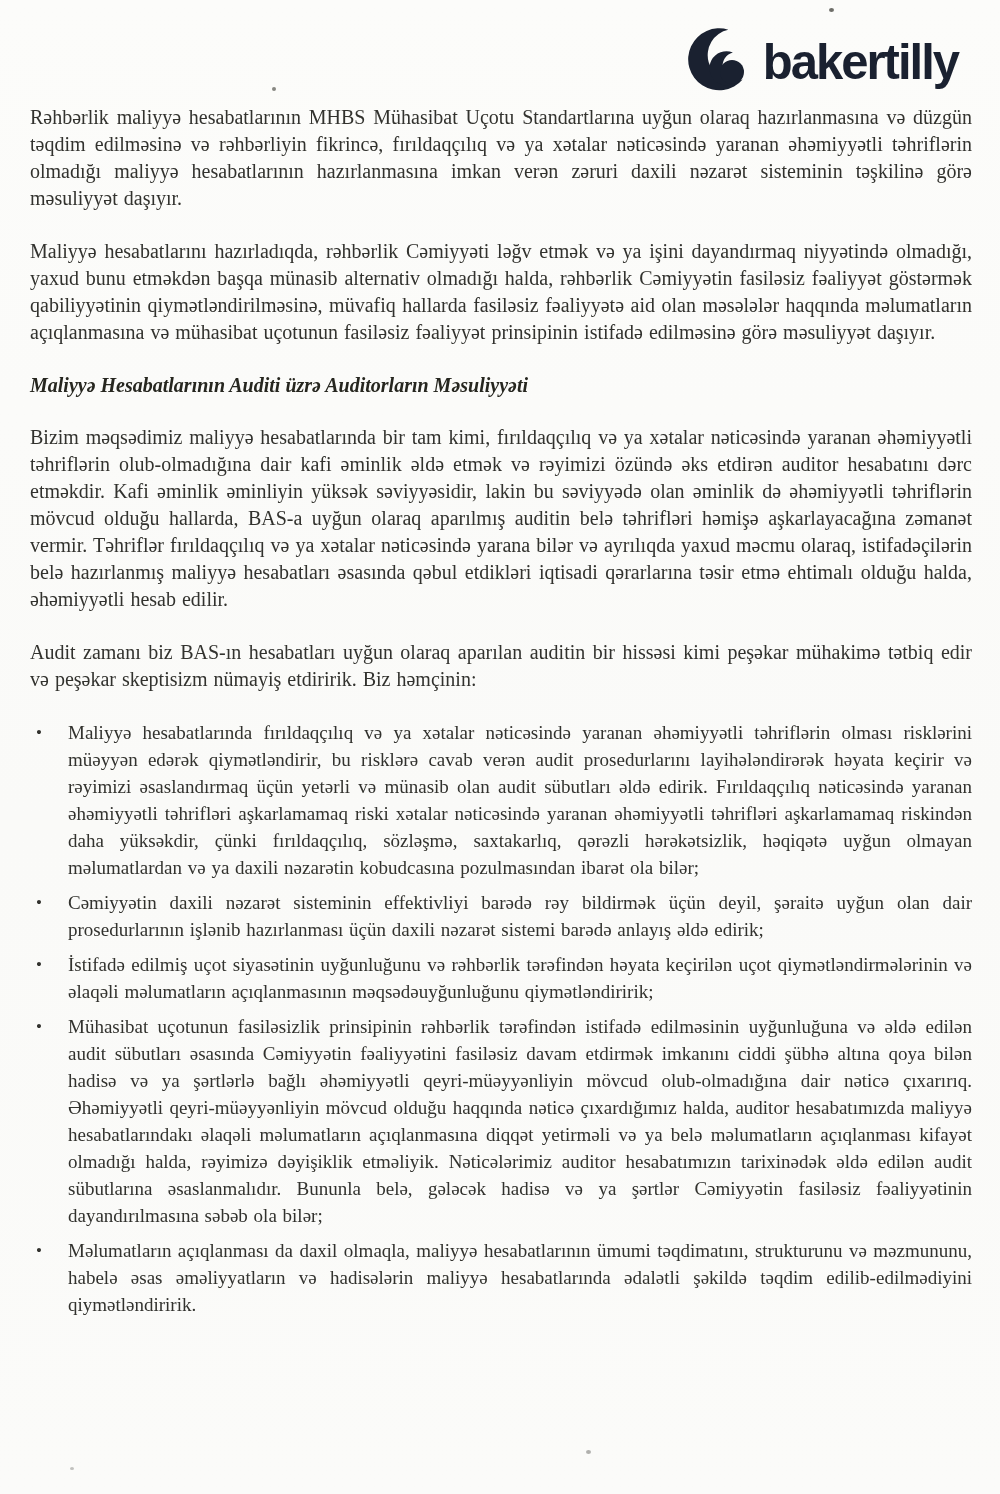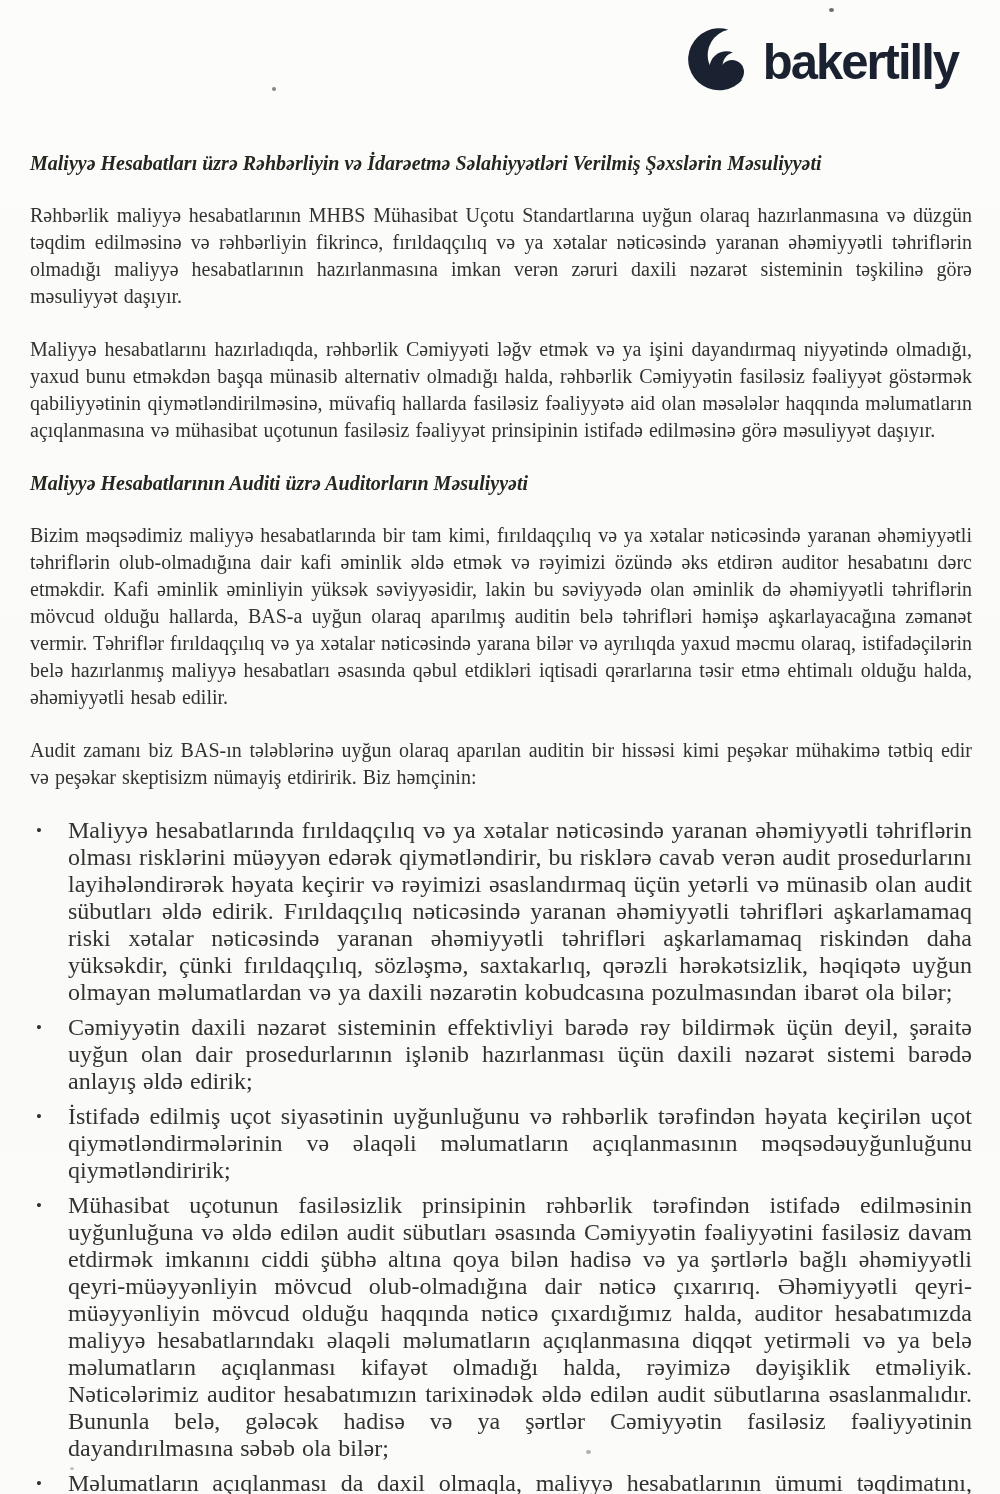--- a/index.html
+++ b/index.html
@@ -76,21 +76,21 @@
   }
   .bullet-marker {
     flex: 0 0 32px;
     font-size: 17px;
     line-height: 27px;
     padding-left: 6px;
     color: #32322e;
   }
   .bullet-text {
     flex: 1;
-    font-size: 24px;
+    font-size: 19px;
     line-height: 27px;
     text-align: justify;
     word-spacing: 1px;
   }
   
   .speck {
     position: absolute;
     background: #55554f;
     border-radius: 50%;
   }
@@ -128,32 +128,31 @@
                 A 13 13 0 1 1 44 26 Z" transform="rotate(14 44 42)"></path>
 
               <circle cx="47" cy="46" r="12"></circle>
             </g>
           </svg>
         </span>
         <span class="logo-word">bakertilly</span>
       </div>
     </div>
 
-    <h2 class="doc-heading h1-space">Maliyyə Hesabatları üzrə Rəhbərliyin və İdarəetmə Səlahiyyətləri Verilmiş Şəxslərin Məsuliyyəti</h2>
 
     <p class="doc-para">Rəhbərlik maliyyə hesabatlarının MHBS Mühasibat Uçotu Standartlarına uyğun olaraq hazırlanmasına və düzgün təqdim edilməsinə və rəhbərliyin fikrincə, fırıldaqçılıq və ya xətalar nəticəsində yaranan əhəmiyyətli təhriflərin olmadığı maliyyə hesabatlarının hazırlanmasına imkan verən zəruri daxili nəzarət sisteminin təşkilinə görə məsuliyyət daşıyır.</p>
 
     <p class="doc-para">Maliyyə hesabatlarını hazırladıqda, rəhbərlik Cəmiyyəti ləğv etmək və ya işini dayandırmaq niyyətində olmadığı, yaxud bunu etməkdən başqa münasib alternativ olmadığı halda, rəhbərlik Cəmiyyətin fasiləsiz fəaliyyət göstərmək qabiliyyətinin qiymətləndirilməsinə, müvafiq hallarda fasiləsiz fəaliyyətə aid olan məsələlər haqqında məlumatların açıqlanmasına və mühasibat uçotunun fasiləsiz fəaliyyət prinsipinin istifadə edilməsinə görə məsuliyyət daşıyır.</p>
 
 
     <h2 class="doc-heading h2-space">Maliyyə Hesabatlarının Auditi üzrə Auditorların Məsuliyyəti</h2>
 
     <p class="doc-para">Bizim məqsədimiz maliyyə hesabatlarında bir tam kimi, fırıldaqçılıq və ya xətalar nəticəsində yaranan əhəmiyyətli təhriflərin olub-olmadığına dair kafi əminlik əldə etmək və rəyimizi özündə əks etdirən auditor hesabatını dərc etməkdir. Kafi əminlik əminliyin yüksək səviyyəsidir, lakin bu səviyyədə olan əminlik də əhəmiyyətli təhriflərin mövcud olduğu hallarda, BAS-a uyğun olaraq aparılmış auditin belə təhrifləri həmişə aşkarlayacağına zəmanət vermir. Təhriflər fırıldaqçılıq və ya xətalar nəticəsində yarana bilər və ayrılıqda yaxud məcmu olaraq, istifadəçilərin belə hazırlanmış maliyyə hesabatları əsasında qəbul etdikləri iqtisadi qərarlarına təsir etmə ehtimalı olduğu halda, əhəmiyyətli hesab edilir.</p>
 
-    <p class="doc-para">Audit zamanı biz BAS-ın tələblərinə uyğun olaraq aparılan auditin bir hissəsi kimi peşəkar mühakimə tətbiq edir və peşəkar skeptisizm nümayiş etdiririk. Biz həmçinin:</p>
+    <p class="doc-para">Audit zamanı biz BAS-ın hesabatları uyğun olaraq aparılan auditin bir hissəsi kimi peşəkar mühakimə tətbiq edir və peşəkar skeptisizm nümayiş etdiririk. Biz həmçinin:</p>
 
     <ul class="bullet-list">
       <li class="bullet-item">
         <span class="bullet-marker">•</span>
         <span class="bullet-text">Maliyyə hesabatlarında fırıldaqçılıq və ya xətalar nəticəsində yaranan əhəmiyyətli təhriflərin olması risklərini müəyyən edərək qiymətləndirir, bu risklərə cavab verən audit prosedurlarını layihələndirərək həyata keçirir və rəyimizi əsaslandırmaq üçün yetərli və münasib olan audit sübutları əldə edirik. Fırıldaqçılıq nəticəsində yaranan əhəmiyyətli təhrifləri aşkarlamamaq riski xətalar nəticəsində yaranan əhəmiyyətli təhrifləri aşkarlamamaq riskindən daha yüksəkdir, çünki fırıldaqçılıq, sözləşmə, saxtakarlıq, qərəzli hərəkətsizlik, həqiqətə uyğun olmayan məlumatlardan və ya daxili nəzarətin kobudcasına pozulmasından ibarət ola bilər;</span>
       </li>
       <li class="bullet-item">
         <span class="bullet-marker">•</span>
         <span class="bullet-text">Cəmiyyətin daxili nəzarət sisteminin effektivliyi barədə rəy bildirmək üçün deyil, şəraitə uyğun olan dair prosedurlarının işlənib hazırlanması üçün daxili nəzarət sistemi barədə anlayış əldə edirik;</span>
       </li>

